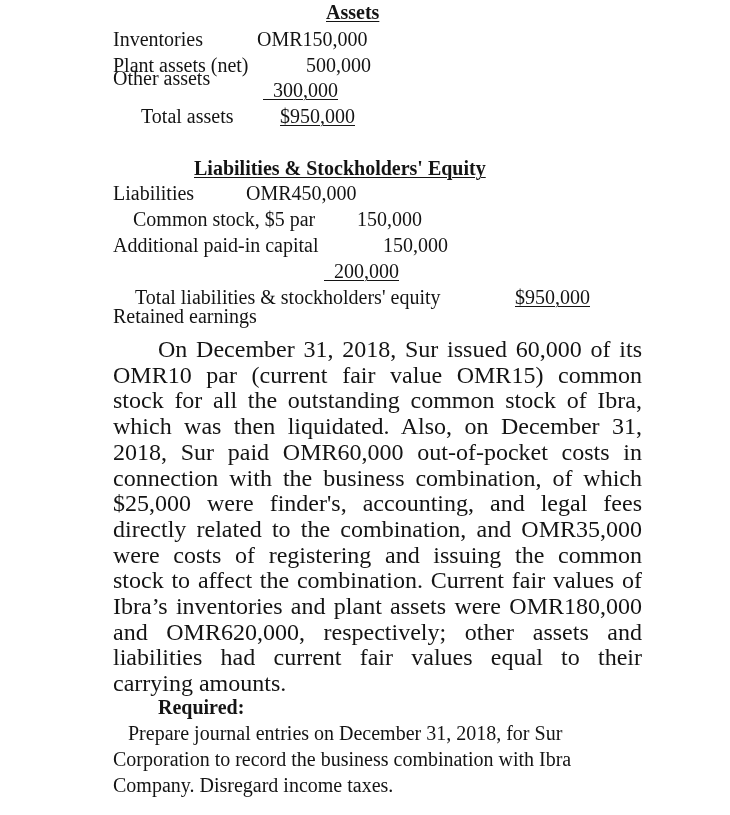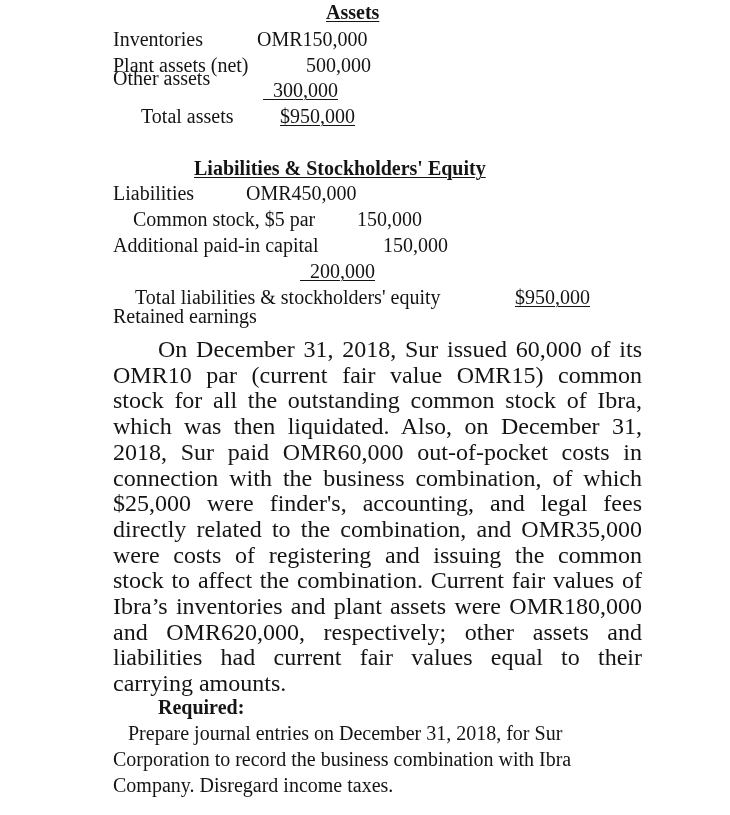--- a/index.html
+++ b/index.html
@@ -43,21 +43,21 @@
   <div class="abs" style="left:113px; top:181px;">Liabilities</div>
   <div class="abs" style="left:246px; top:181px;">OMR450,000</div>
 
   <div class="abs" style="left:113px; top:207px;margin-left:20px;">Common stock, $5 par</div>
   <div class="abs" style="left:357px; top:207px;">150,000</div>
 
   <div class="abs" style="left:113px; top:233px;">Additional paid-in capital</div>
   <div class="abs" style="left:383px; top:233px;">150,000</div>
 
   <div class="abs" style="left:113px; top:259px;margin-top:45px;">Retained earnings</div>
-  <div class="abs u" style="left:300px; top:259px;">&nbsp;&nbsp;<span>200,000</span></div>
+  <div class="abs u" style="left:324px; top:259px;">&nbsp;&nbsp;<span>200,000</span></div>
 
   <div class="abs" style="left:135px; top:285px;">Total liabilities &amp; stockholders' equity</div>
   <div class="abs u" style="left:515px; top:285px;">$950,000</div>
 </div>
 
 <div class="para" style="top:337px;"><span class="indent"></span><span>On December 31, 2018, Sur issued 60,000 of its OMR10 par (current fair value OMR15) common stock for all the outstanding common stock of Ibra, which was then liquidated. Also, on December 31, 2018, Sur paid OMR60,000 out-of-pocket costs in connection with the business combination, of which $25,000 were finder's, accounting, and legal fees directly related to the combination, and OMR35,000 were costs of registering and issuing the common stock to affect the combination. Current fair values of Ibra’s inventories and plant assets were OMR180,000 and OMR620,000, respectively; other assets and liabilities had current fair values equal to their carrying amounts.</span></div>
 
 <div>
   <div class="abs b" style="left:158px; top:695px;">Required:</div>
   <div class="abs" style="left:128px; top:721px;">Prepare journal entries on December 31, 2018, for Sur</div>

